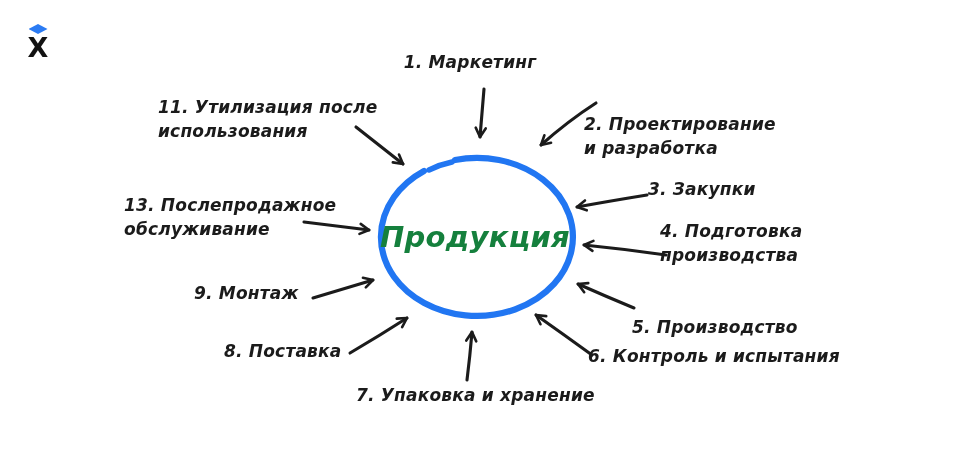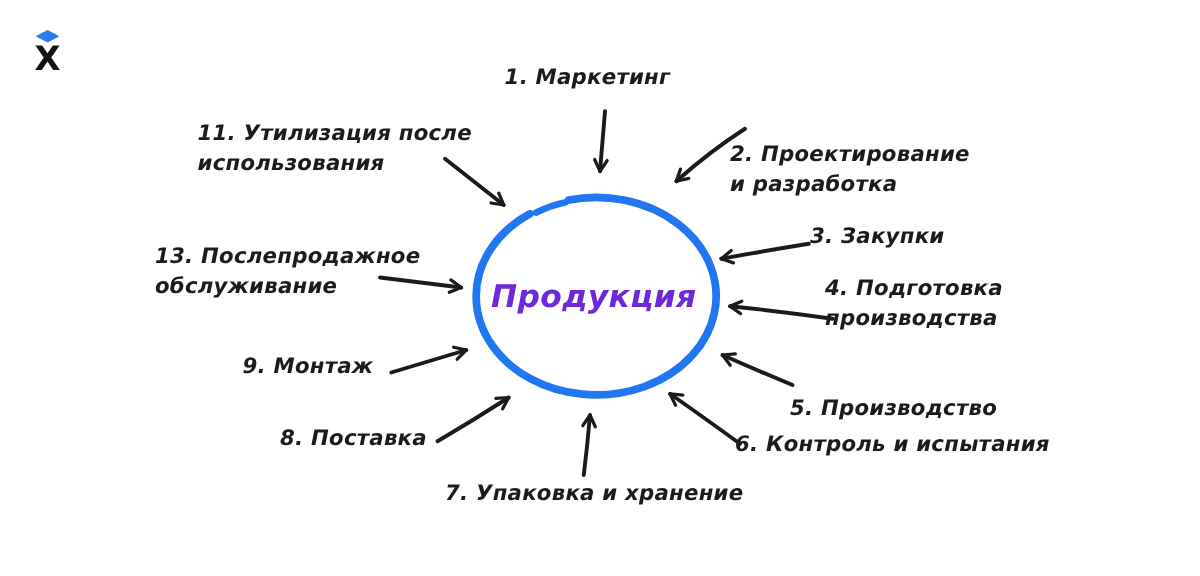--- a/index.html
+++ b/index.html
@@ -20,21 +20,21 @@
   .i4{left:660px;top:219px;}
   .i5{left:632px;top:294px;margin-top:21px;}
   .i6{left:588px;top:344px;}
   .i7{left:356px;top:383px;}
   .i8{left:224px;top:339px;text-align:right;}
   .i9{left:194px;top:281px;}
   .i10{left:124px;top:193px;}
   .i11{left:158px;top:95px;}
   .center-label{
     position:absolute;left:475px;top:237px;transform:translate(-50%,-50%);
-    font-style:italic;font-weight:600;font-size:25px;color:#6d28d9;
+    font-style:italic;font-weight:600;font-size:29px;color:#15803d;
     white-space:nowrap;letter-spacing:.3px;
   }
   .logo{position:absolute;left:26px;top:24px;width:24px;text-align:center;}
   .logo .diamond{
     display:block;width:19px;height:10px;margin:0 auto 1px auto;
     background:#2b7bf3;
     clip-path:polygon(50% 0,100% 50%,50% 100%,0 50%);
   }
   .logo .xletter{
     display:block;font-weight:900;font-size:27px;line-height:.95;

